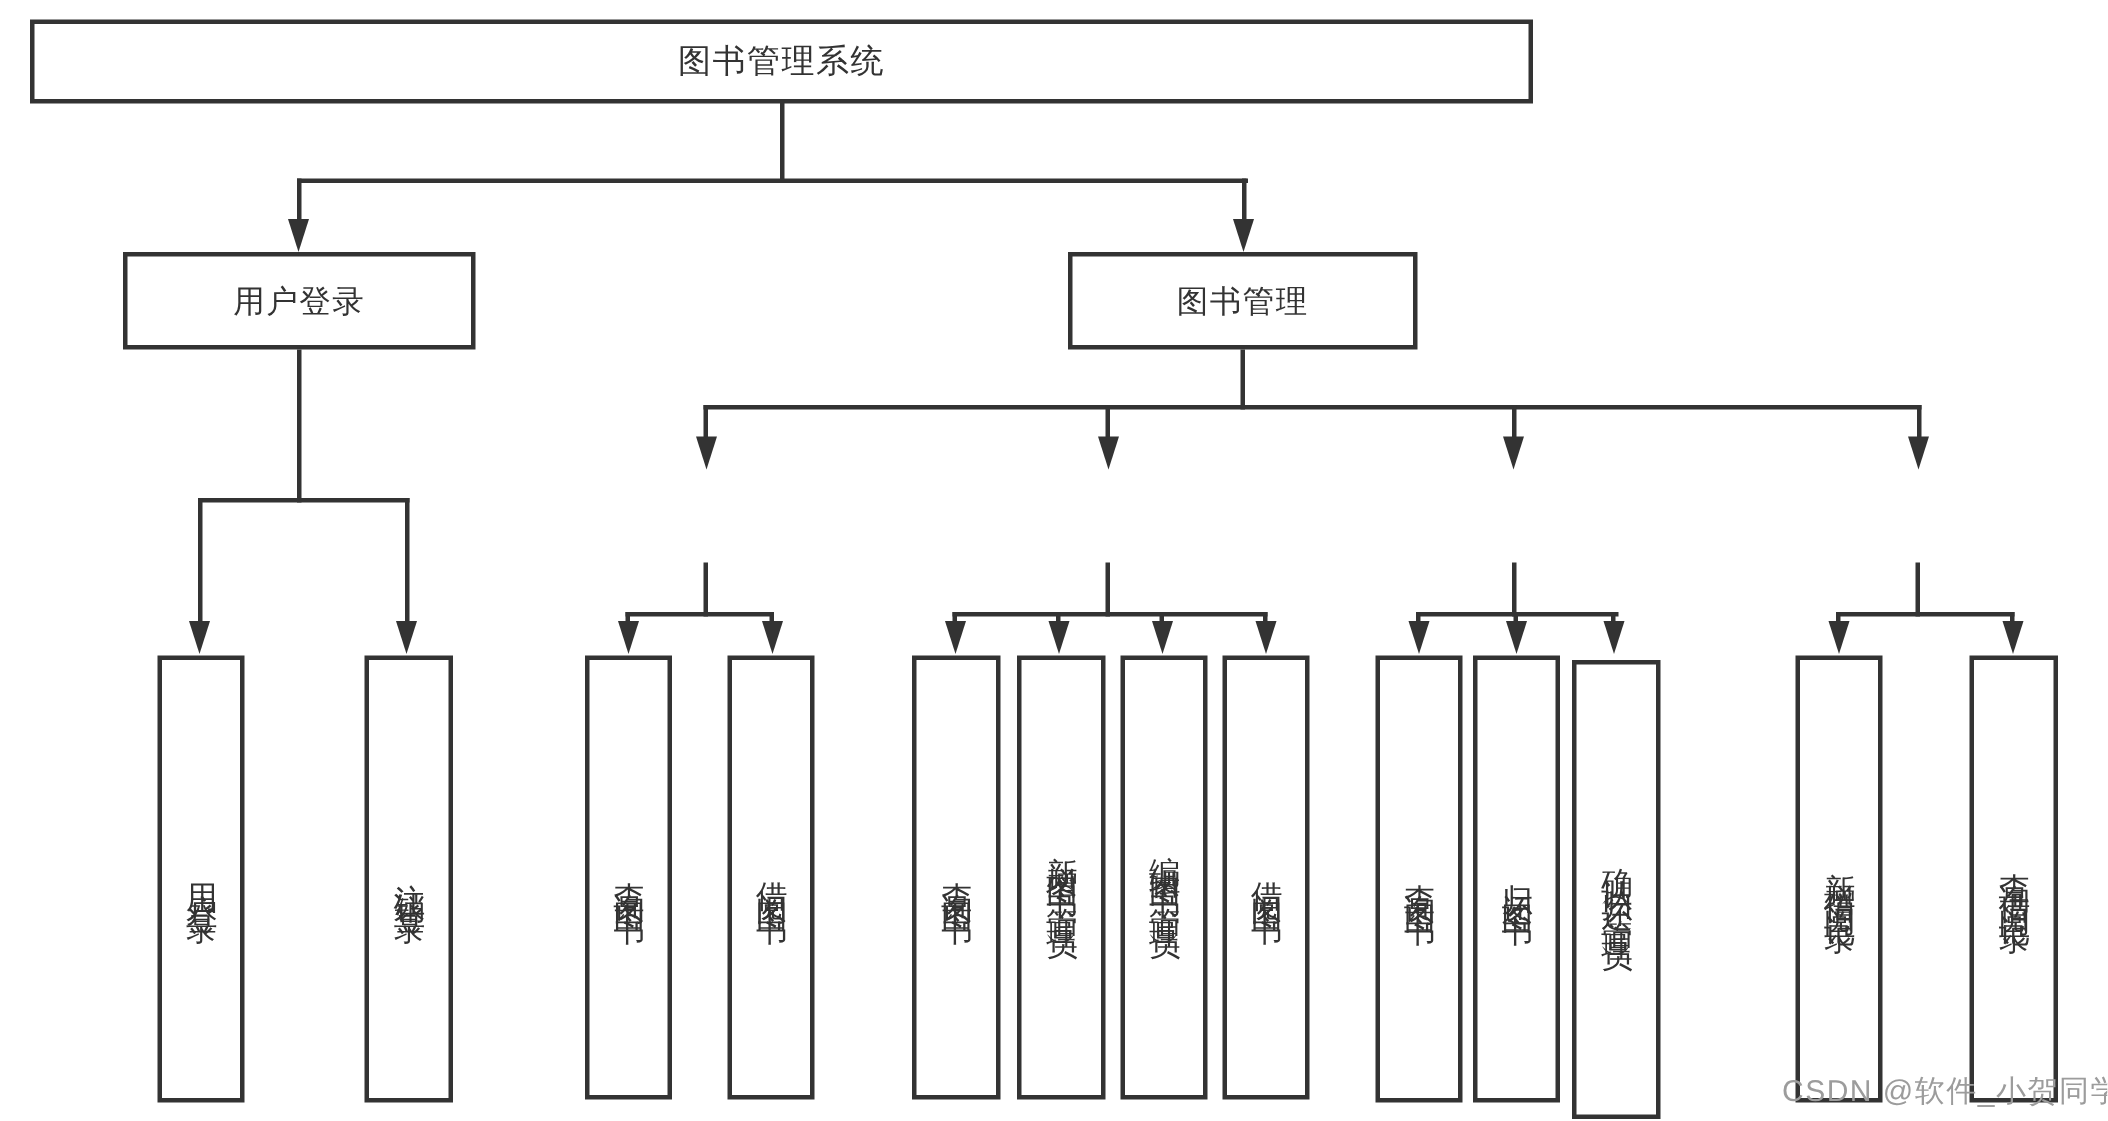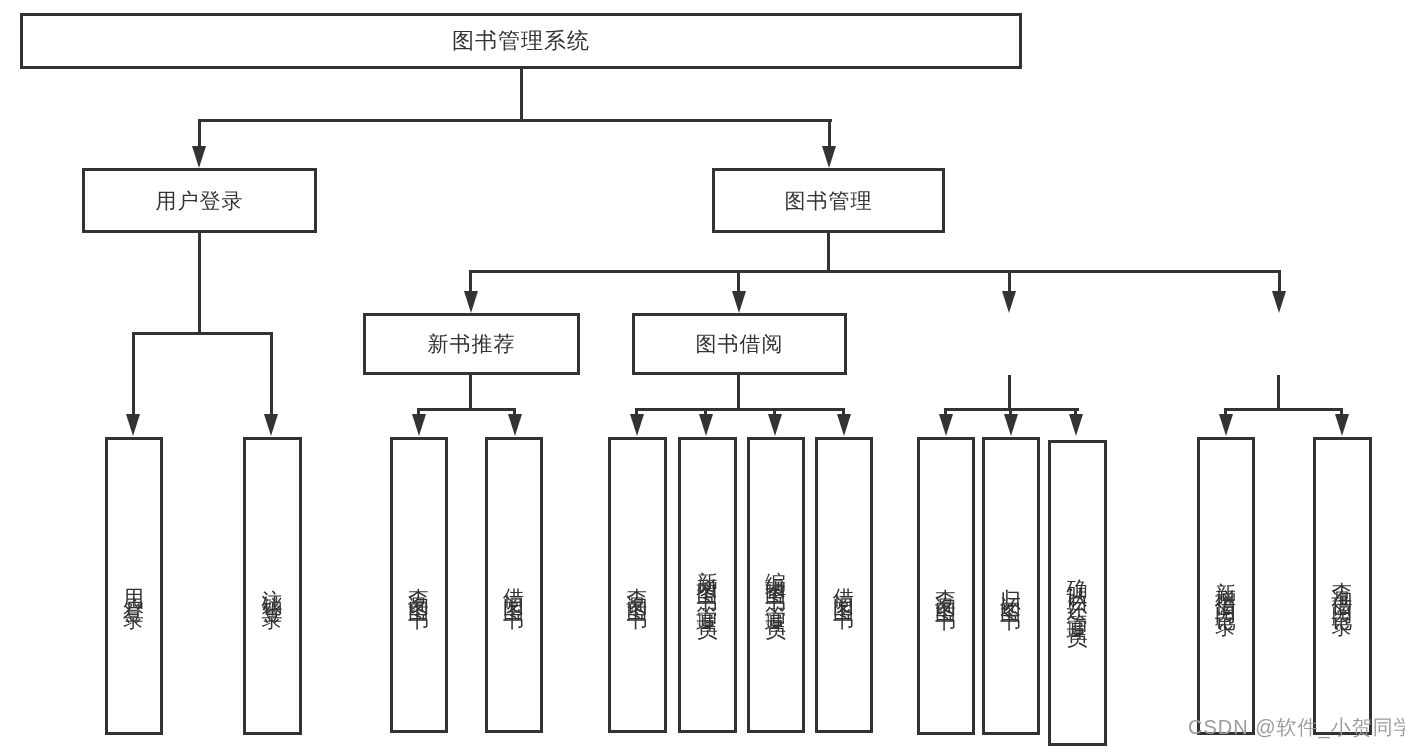--- a/index.html
+++ b/index.html
@@ -88,26 +88,20 @@
   <div class="hl" style="left:469px;  top:270px; width:812px;"></div>
   <div class="vl" style="left:469px;  top:270px; height:24px;"></div>
   <div class="arrow" style="left:464px;  top:291px;"></div>
   <div class="vl" style="left:737px;  top:270px; height:24px;"></div>
   <div class="arrow" style="left:732px;  top:291px;"></div>
   <div class="vl" style="left:1008px; top:270px; height:24px;"></div>
   <div class="arrow" style="left:1002px; top:291px;"></div>
   <div class="vl" style="left:1278px; top:270px; height:24px;"></div>
   <div class="arrow" style="left:1272px; top:291px;"></div>
 
-  <div class="box" style="left:363px; top:313px; width:217px; height:62px;">
-    <span>新书推荐</span>
-  </div>
-  <div class="box" style="left:632px; top:313px; width:215px; height:62px;">
-    <span>图书借阅</span>
-  </div>
 
   <div class="vl" style="left:469px; top:375px; height:36px;"></div>
   <div class="hl" style="left:417px; top:408px; width:99px;"></div>
   <div class="vl" style="left:417px; top:408px; height:9px;"></div>
   <div class="arrow" style="left:412px; top:414px;"></div>
   <div class="vl" style="left:513px; top:408px; height:9px;"></div>
   <div class="arrow" style="left:508px; top:414px;"></div>
 
   <div class="vl" style="left:737px; top:375px; height:36px;"></div>
   <div class="hl" style="left:635px; top:408px; width:210px;"></div>

